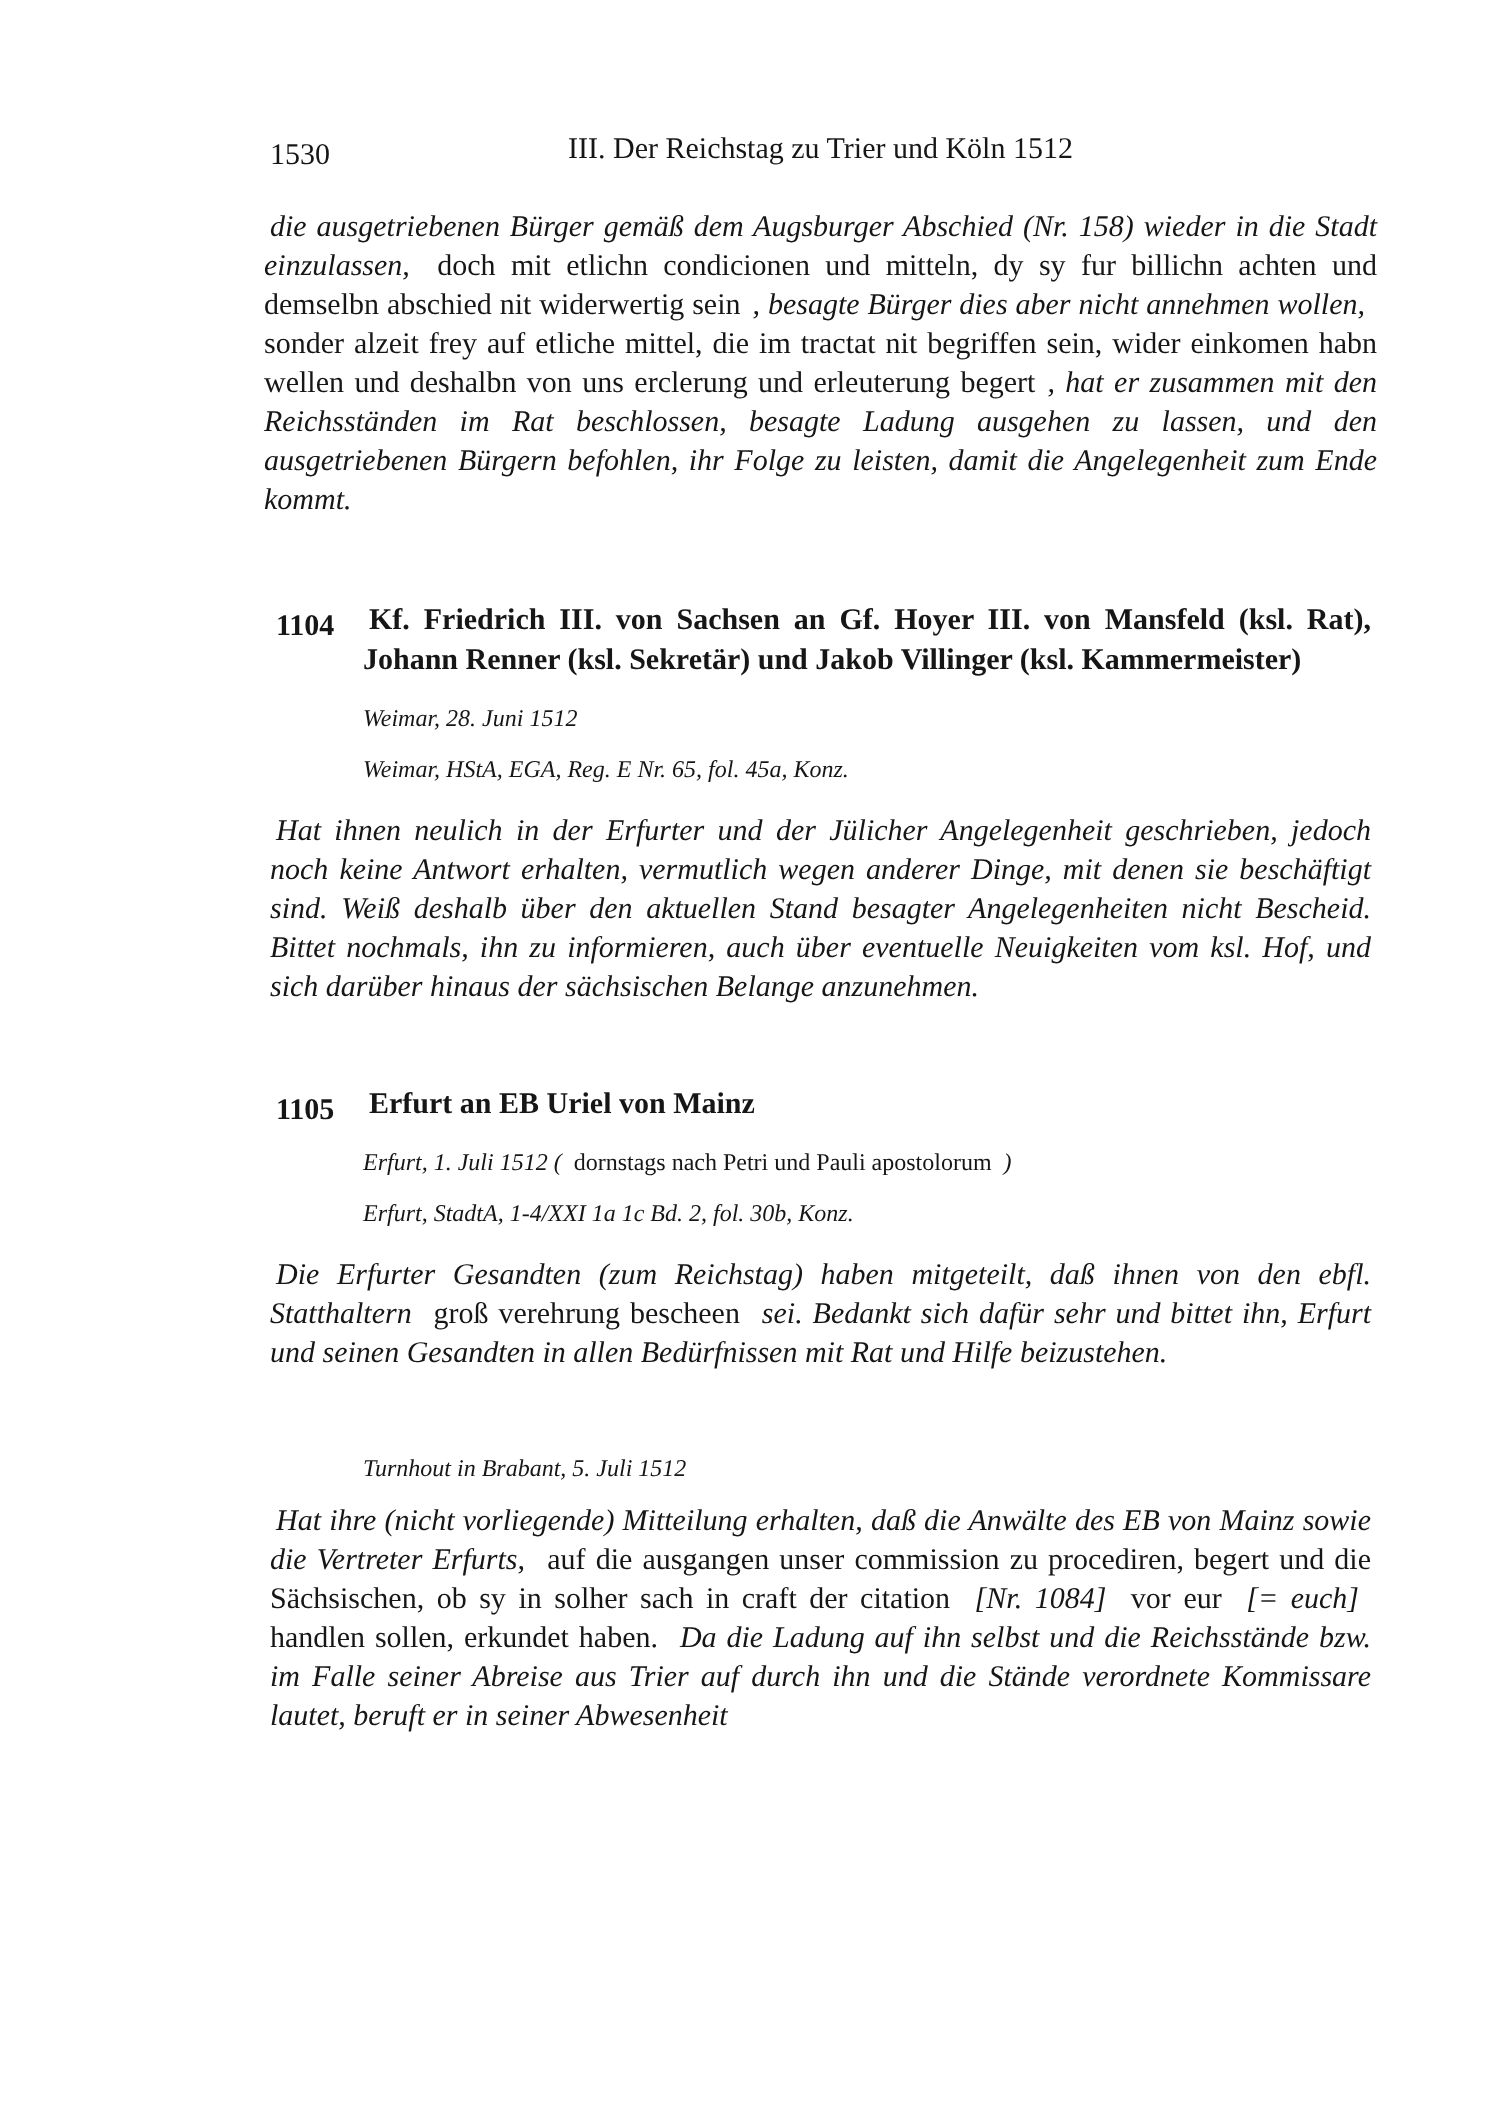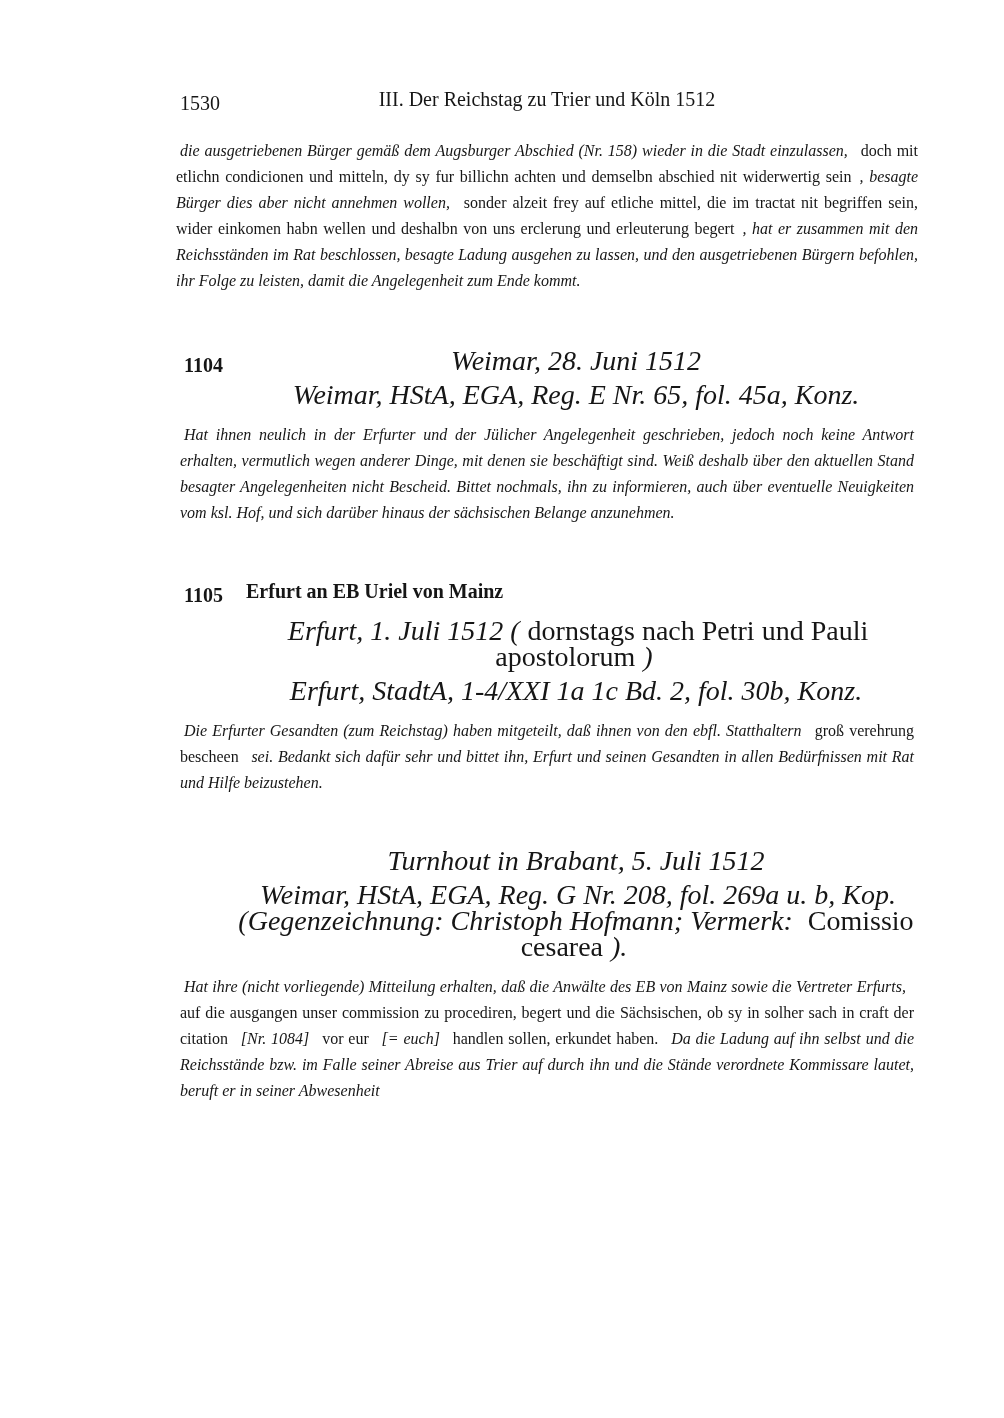--- a/index.html
+++ b/index.html
@@ -20,76 +20,76 @@
   }
   .running-head {
     position: relative;
     font-size: 20px;
     line-height: 26px;
     margin-bottom: 26px;
   }
   .pagenum { position: absolute; left: 0; top: 0; }
   .head-title { display: block; text-align: center; }
   .body-par {
-    font-size: 16px;
+    font-size: 20px;
     line-height: 26px;
     text-align: justify;
   }
   .intro { margin-bottom: 54px; }
   .it { font-style: italic; }
   .entry { margin-bottom: 52px; }
   .entry-head {
     position: relative;
     padding-left: 62px;
     font-size: 20px;
     font-weight: bold;
     line-height: 27px;
     text-align: justify;
     margin-bottom: 13px;
   }
   .entry-num { position: absolute; left: 0; top: 0; }
   .meta {
-    font-size: 28px;
+    font-size: 16px;
     line-height: 26px;
     margin-left: 62px;
     margin-bottom: 8px;
-    text-align: center;
+    text-align: left;
   }
   .archive { margin-bottom: 14px; }
 </style>
 </head>
 <body>
 
 <div class="page">
 
   <header class="running-head">
     <span class="pagenum">1530</span>
     <span class="head-title">III. Der Reichstag zu Trier und Köln 1512</span>
   </header>
 
   <p class="body-par intro"><span class="it">die ausgetriebenen Bürger gemäß dem Augsburger Abschied (Nr. 158) wieder in die Stadt einzulassen,</span><span> doch mit etlichn condicionen und mitteln, dy sy fur billichn achten und demselbn abschied nit widerwertig sein</span><span class="it">, besagte Bürger dies aber nicht annehmen wollen,</span><span> sonder alzeit frey auf etliche mittel, die im tractat nit begriffen sein, wider einkomen habn wellen und deshalbn von uns erclerung und erleuterung begert</span><span class="it">, hat er zusammen mit den Reichsständen im Rat beschlossen, besagte Ladung ausgehen zu lassen, und den ausgetriebenen Bürgern befohlen, ihr Folge zu leisten, damit die Angelegenheit zum Ende kommt.</span></p>
 
   <section class="entry">
     <h2 class="entry-head">
       <span class="entry-num">1104</span>
+      <span class="entry-title">Kf. Friedrich III. von Sachsen an Gf. Hoyer III. von Mansfeld (ksl. Rat), Johann Renner (ksl. Sekretär) und Jakob Villinger (ksl. Kammermei­ster)</span>
     </h2>
     <p class="meta dateline it"><span class="it">Weimar, 28. Juni 1512</span></p>
     <p class="meta archive it"><span class="it">Weimar, HStA, EGA, Reg. E Nr. 65, fol. 45a, Konz.</span></p>
     <p class="body-par summary"><span class="it">Hat ihnen neulich in der Erfurter und der Jülicher Angelegenheit geschrieben, jedoch noch keine Antwort erhalten, vermutlich wegen anderer Dinge, mit denen sie beschäftigt sind. Weiß deshalb über den aktuellen Stand besagter Angelegenheiten nicht Bescheid. Bittet nochmals, ihn zu informieren, auch über eventuelle Neuigkeiten vom ksl. Hof, und sich darüber hinaus der sächsischen Belange anzunehmen.</span></p>
   </section>
 
   <section class="entry">
     <h2 class="entry-head">
       <span class="entry-num">1105</span>
       <span class="entry-title">Erfurt an EB Uriel von Mainz</span>
     </h2>
     <p class="meta dateline"><span class="it">Erfurt, 1. Juli 1512 (</span><span>dornstags nach Petri und Pauli apostolorum</span><span class="it">)</span></p>
     <p class="meta archive"><span class="it">Erfurt, StadtA, 1-4/XXI 1a 1c Bd. 2, fol. 30b, Konz.</span></p>
     <p class="body-par summary"><span class="it">Die Erfurter Gesandten (zum Reichstag) haben mitgeteilt, daß ihnen von den ebfl. Statthaltern</span><span> groß verehrung bescheen </span><span class="it">sei. Bedankt sich dafür sehr und bittet ihn, Erfurt und seinen Gesandten in allen Bedürfnissen mit Rat und Hilfe beizustehen.</span></p>
   </section>
 
   <section class="entry">
     <p class="meta dateline"><span class="it">Turnhout in Brabant, 5. Juli 1512</span></p>
-    <p class="meta archive"><span class="it">Weimar, HStA, EGA, Reg. G Nr. 208, fol. 269a u. b, Kop. (Gegenzeichnung: Christoph Hofmann; Vermerk: </span><span>Comissio cesarea</span><span class="it">).</span></p>
     <p class="body-par summary"><span class="it">Hat ihre (nicht vorliegende) Mitteilung erhalten, daß die Anwälte des EB von Mainz sowie die Vertreter Erfurts,</span><span> auf die ausgangen unser commission zu procediren, begert und die Sächsischen, ob sy in solher sach in craft der citation </span><span class="it">[Nr. 1084]</span><span> vor eur </span><span class="it">[= euch]</span><span> handlen sollen, erkundet haben. </span><span class="it">Da die Ladung auf ihn selbst und die Reichsstände bzw. im Falle seiner Abreise aus Trier auf durch ihn und die Stände verordnete Kommissare lautet, beruft er in seiner Abwesenheit</span></p>
   </section>
 
 </div>
 
 </body></html>

